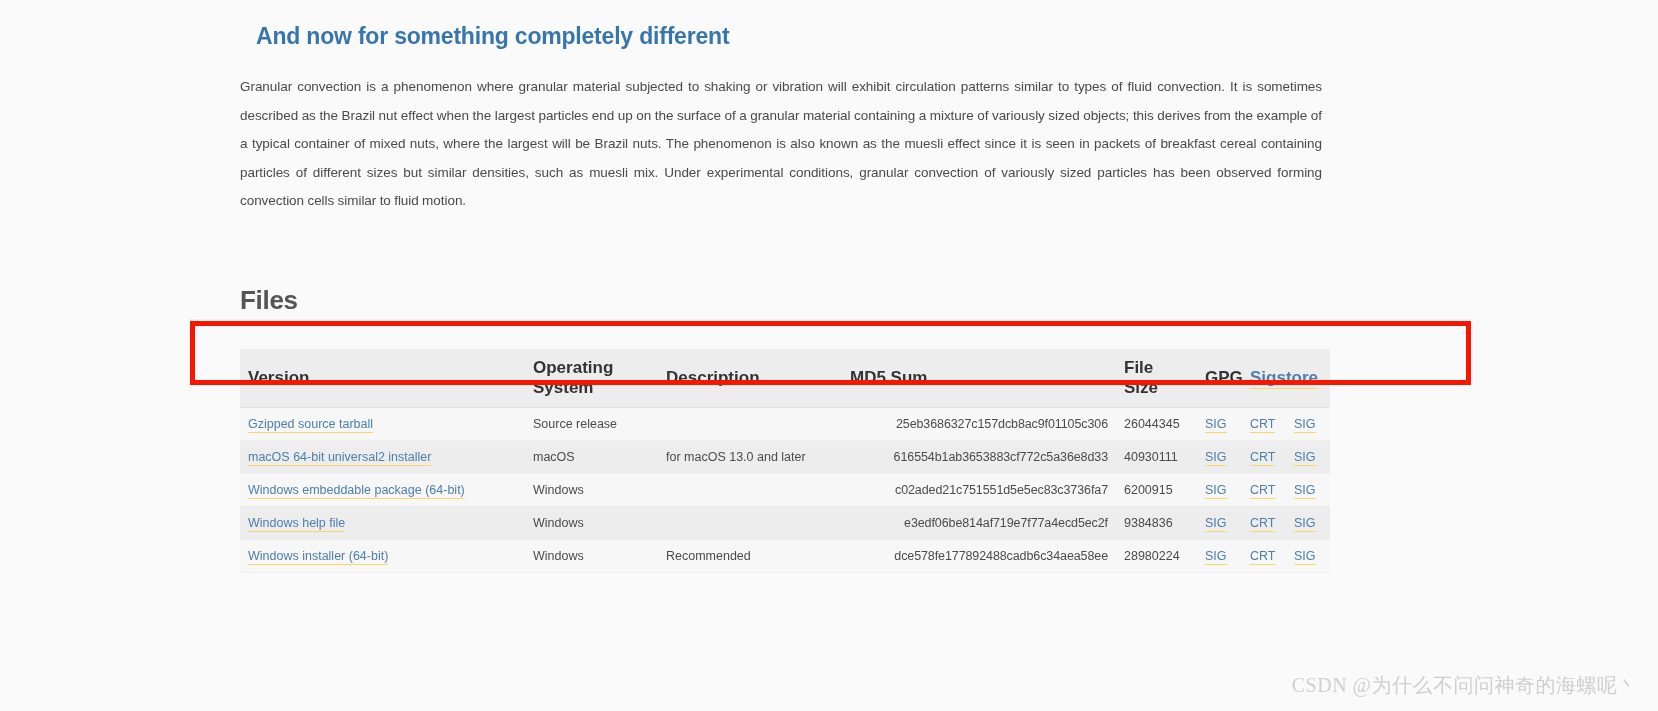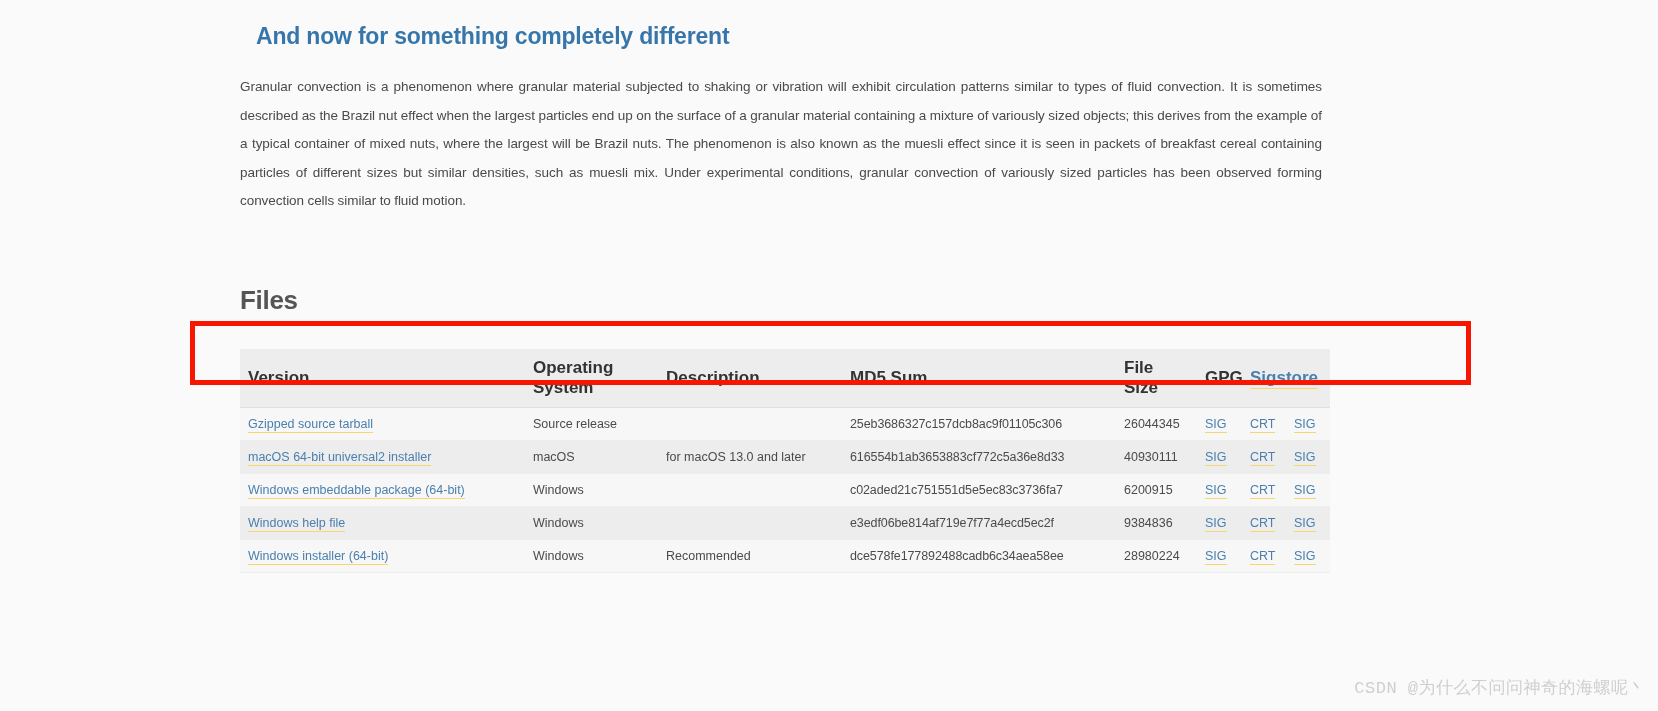--- a/index.html
+++ b/index.html
@@ -98,20 +98,21 @@
   .col-os         { width: 133px; }
   .col-desc       { width: 184px; }
   .col-md5        { width: 274px; }
   .col-size       { width: 81px; }
   .col-gpg        { width: 45px; }
   .col-sigcrt     { width: 44px; }
   .col-sigsig     { width: 44px; }
   .md5 {
     font-family: "Liberation Sans", sans-serif;
     letter-spacing: -0.1px;
+    text-align: right;
   }
   .sig-link {
     color: #4a7fae;
     text-decoration: none;
     border-bottom: 1.5px solid #f5d76e;
     padding-bottom: 1px;
     font-size: 12.5px;
   }
   .header-link {
     color: #4a7fae;
@@ -125,27 +126,27 @@
     top: 321px;
     width: 1281px;
     height: 64px;
     border: 5px solid #f91600;
     pointer-events: none;
     z-index: 20;
     background: transparent;
   }
   .watermark {
     position: absolute;
-    right: 12px;
+    right: 20px;
     bottom: 12px;
     color: #cfcfcf;
-    font-size: 17px;
+    font-size: 20px;
     letter-spacing: 0.5px;
     white-space: nowrap;
-    font-family: Liberation Mono, monospace;
+    font-family: Liberation Serif, serif;
   }
 </style>
 </head>
 <body>
 
 <div id="page">
 
   <div class="content">
 
     <h1 class="release-title">And now for something completely different</h1>

